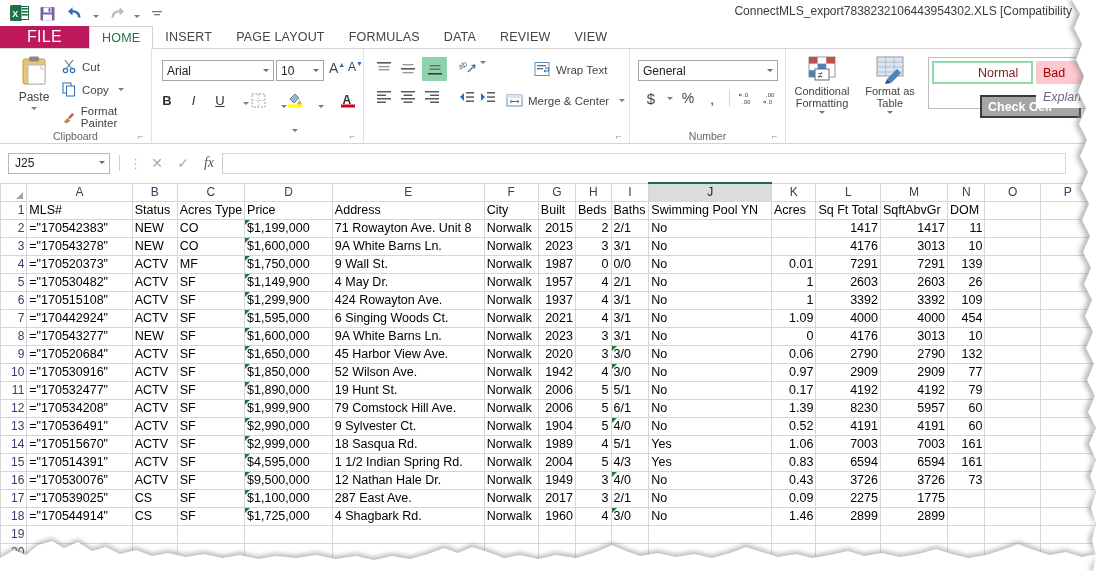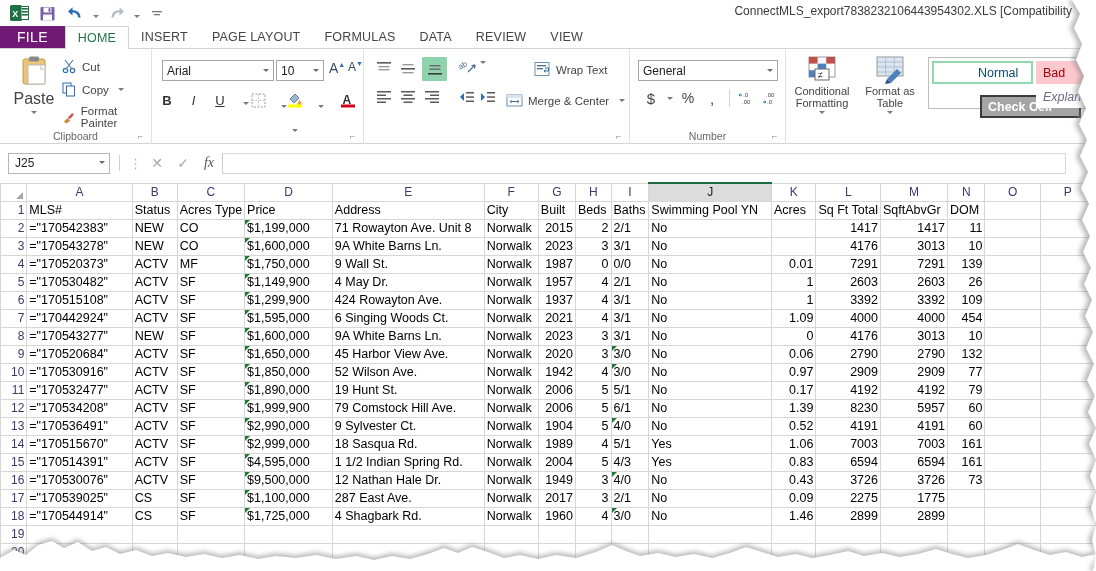--- a/index.html
+++ b/index.html
@@ -45,22 +45,22 @@
   }
 
   
   .tabs {
     position: absolute; left: 0; top: 26px; width: 1096px; height: 23px;
     background: #ffffff;
     display: flex; align-items: stretch;
     border-bottom: 1px solid #d4d4d4;
   }
   .tab-file {
-    background: #701a75; color: #ffffff;
-    font-size: 14px; padding: 0 17px;
+    background: #be185d; color: #ffffff;
+    font-size: 16px; padding: 0 27px;
     display: flex; align-items: center;
     letter-spacing: .3px;
   }
   .tab {
     font-size: 12.5px; color: #444444;
     padding: 0 12px;
     display: flex; align-items: center;
     letter-spacing: .2px;
   }
   .tab.active {
@@ -93,21 +93,21 @@
     width: 9px; height: 9px; color: #8a8a8a; font-size: 9px;
     line-height: 9px;
   }
 
   
   #g-clipboard { left: 0; width: 152px; }
   .paste-btn {
     position: absolute; left: 8px; top: 5px; width: 52px;
     display: flex; flex-direction: column; align-items: center;
   }
-  .paste-label { font-size: 16px; color: #444; margin-top: 2px; }
+  .paste-label { font-size: 12px; color: #444; margin-top: 2px; }
   .small-cmd {
     position: absolute; display: flex; align-items: center; gap: 5px;
     font-size: 11.5px; color: #444;
   }
 
   
   #g-font { left: 152px; width: 212px; }
   .fontname-box {
     position: absolute; left: 10px; top: 11px; width: 112px; height: 21px;
     border: 1px solid #a5a5a5; background: #fff;
@@ -565,21 +565,21 @@
           <rect x="4" y="2" width="26" height="19" fill="#dce6f1" stroke="#9a9a9a"></rect>
           <path d="M4 7 H30 M4 12 H30 M4 17 H30 M12.6 2 V21 M21.2 2 V21" stroke="#9fb6cd" stroke-width="0.8"></path>
           <path d="M14 24 L24 14 L28 18 L18 28 Z" fill="#4f81bd"></path>
           <path d="M12 29 L14 24 L18 28 Z" fill="#2b4f7d"></path>
         </svg>
         <span>Format as Table</span>
         <span class="caret-glyph" style="margin-top:2px"></span>
       </div>
 
       <div style="position:absolute; left:142px; top:8px; width:168px; height:52px; border:1px solid #bdbdbd; background:#fff;">
-        <div class="stylebox" style="left:3px; top:3px; background:#ffffff; color:#0c4a6e; border-color:#8fd9ac; border-width:2px;padding-left:44px;">Normal</div>
+        <div class="stylebox" style="left:3px; top:3px; background:#ffffff; color:#7f1d1d; border-color:#8fd9ac; border-width:2px;padding-left:44px;">Normal</div>
         <div class="stylebox" style="left:107px; top:3px; background:#ffc7ce; color:#9c0006; border-color:#ffc7ce; width:101px;">Bad</div>
         <div class="stylebox" style="left:3px; top:37px; background:#a5a5a5; color:#ffffff; border:2px solid #3a3a3a; font-weight:bold;margin-left:48px;">Check Cell</div>
         <div class="stylebox" style="left:107px; top:27px; background:#ffffff; color:#6b6b80; border-color:#ffffff; font-style:italic; width:101px;">Explanato</div>
       </div>
     </div>
   </div>
 
   <div class="formulabar">
     <div class="namebox">
       <span>J25</span>

